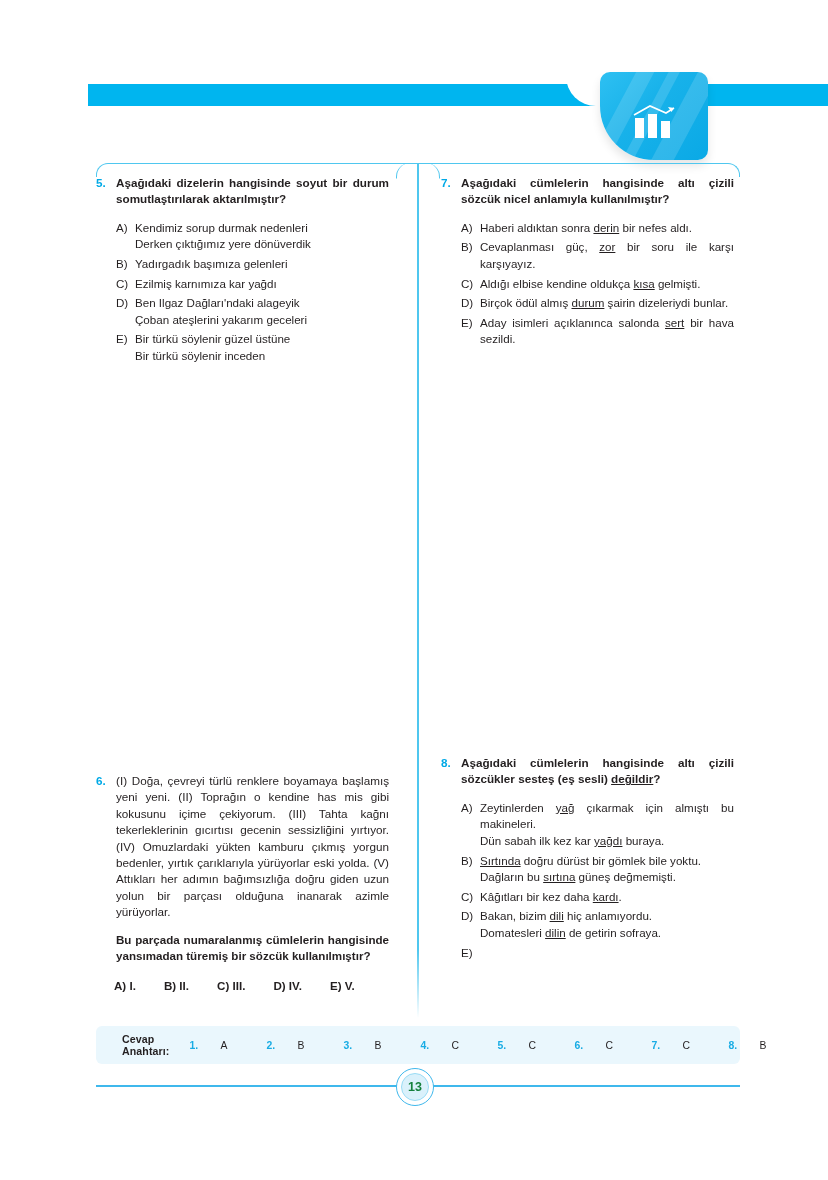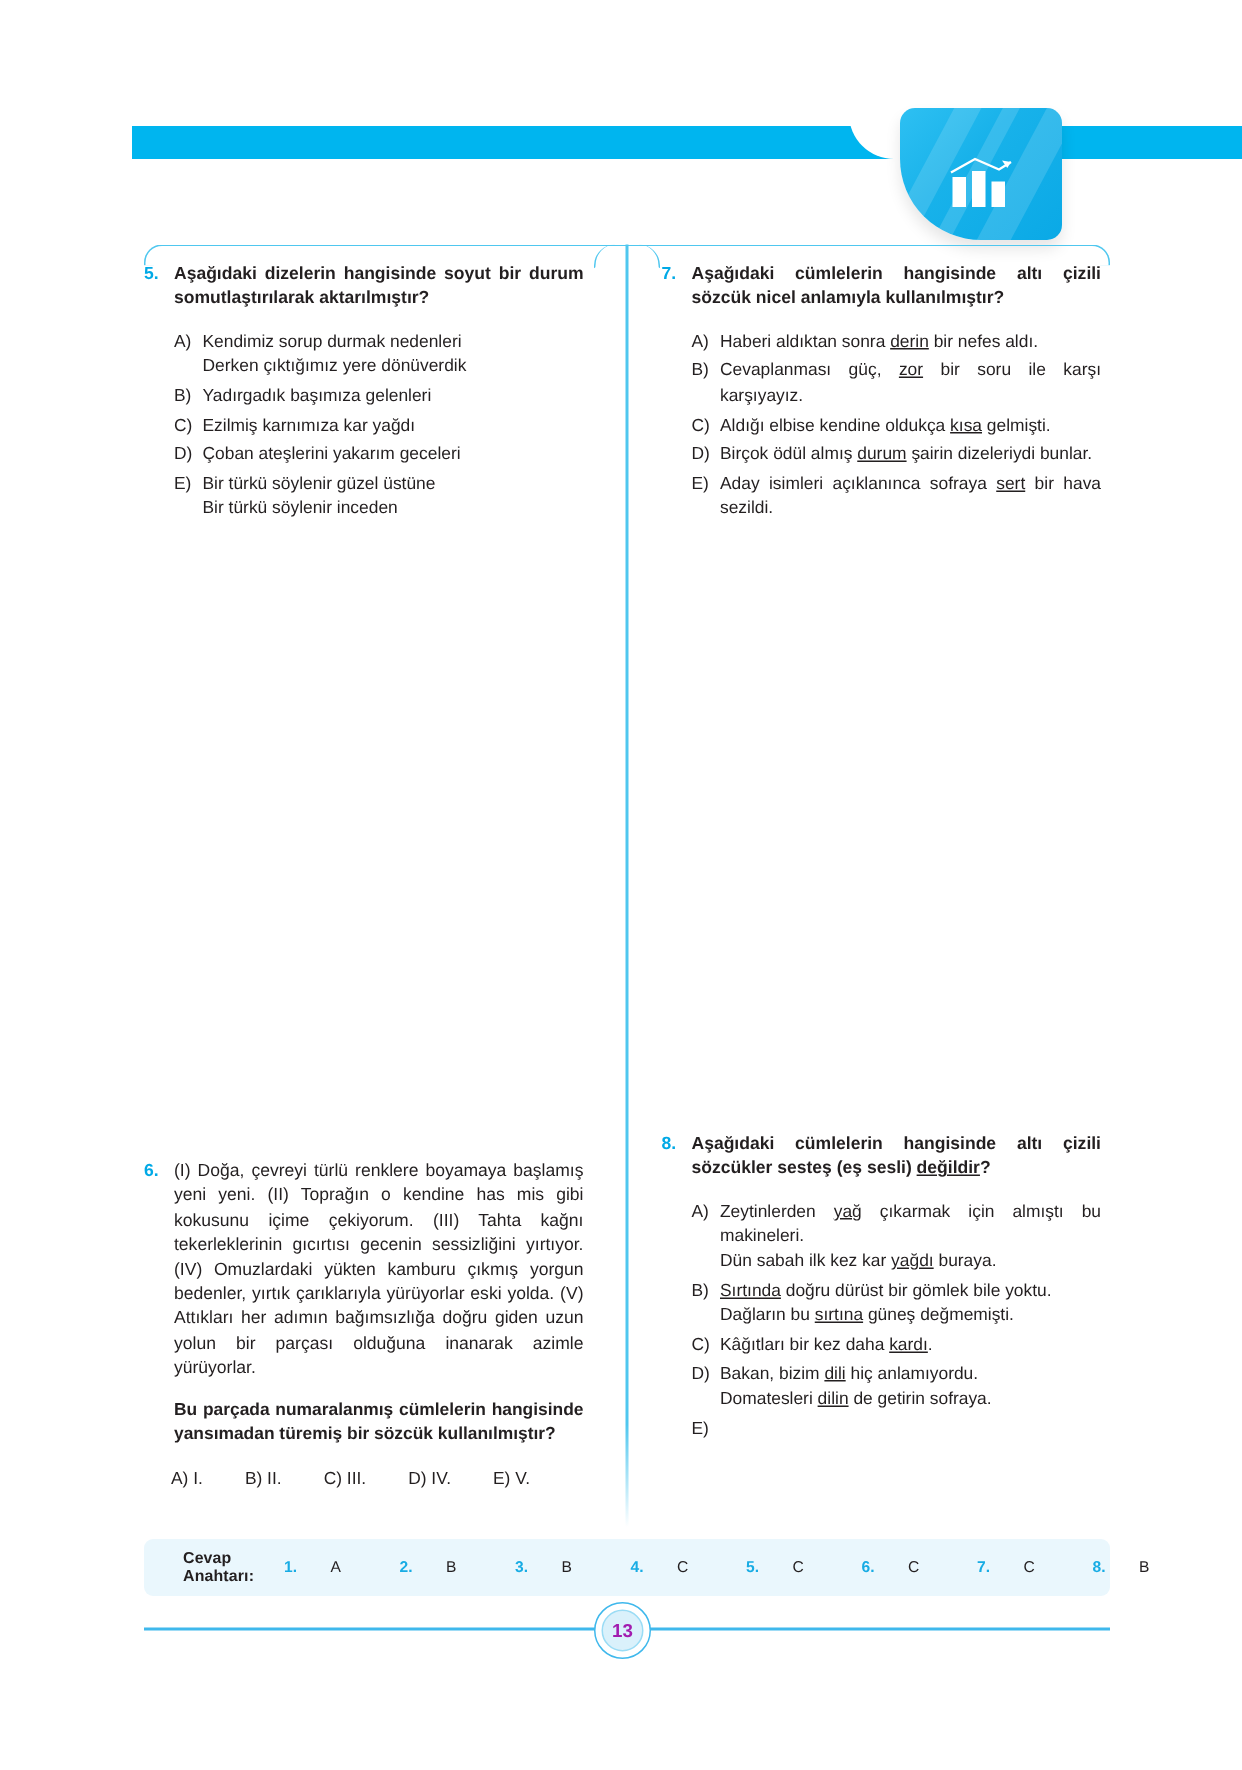--- a/index.html
+++ b/index.html
@@ -147,20 +147,21 @@
   .opt-text { flex: 1 1 auto; text-align: justify; }
   .line { display: block; }
   .u { text-decoration: underline; }
 
   .options-inline {
     margin-top: 13px;
     padding-left: 18px;
     display: flex;
     gap: 28px;
     font-size: 11.6px;
+    font-weight: bold;
   }
 
   
   .answer-bar {
     position: absolute;
     left: 96px;
     top: 1026px;
     width: 644px;
     height: 38px;
     background: #eaf7fd;
@@ -212,21 +213,21 @@
     width: 28px;
     height: 28px;
     border-radius: 50%;
     background: #daf1fb;
     border: 1.4px solid #9adcf5;
     display: flex;
     align-items: center;
     justify-content: center;
     font-size: 12.5px;
     font-weight: bold;
-    color: #a21caf;
+    color: #15803d;
   }
 </style>
 </head>
 <body>
 
 <div class="header-band"></div>
 <div class="tab-notch"></div>
 <div class="header-tab">
   <div class="stripe s1"></div>
   <div class="stripe s2"></div>
@@ -268,20 +269,21 @@
         </div>
         <div class="opt">
           <span class="opt-letter">C)</span>
           <span class="opt-text">
             <span class="line">Ezilmiş karnımıza kar yağdı</span>
           </span>
         </div>
         <div class="opt">
           <span class="opt-letter">D)</span>
           <span class="opt-text">
+            <span class="line">Ben Ilgaz Dağları'ndaki alageyik</span>
             <span class="line">Çoban ateşlerini yakarım geceleri</span>
           </span>
         </div>
         <div class="opt">
           <span class="opt-letter">E)</span>
           <span class="opt-text">
             <span class="line">Bir türkü söylenir güzel üstüne</span>
             <span class="line">Bir türkü söylenir inceden</span>
           </span>
         </div>
@@ -327,21 +329,21 @@
         <div class="opt">
           <span class="opt-letter">C)</span>
           <span class="opt-text"><span>Aldığı elbise kendine oldukça </span><span class="u">kısa</span><span> gelmişti.</span></span>
         </div>
         <div class="opt">
           <span class="opt-letter">D)</span>
           <span class="opt-text"><span>Birçok ödül almış </span><span class="u">durum</span><span> şairin dizeleriydi bunlar.</span></span>
         </div>
         <div class="opt">
           <span class="opt-letter">E)</span>
-          <span class="opt-text"><span>Aday isimleri açıklanınca sofraya </span><span class="u">sert</span><span> bir hava sezildi.</span></span>
+          <span class="opt-text"><span>Aday isimleri açıklanınca salonda </span><span class="u">sert</span><span> bir hava sezildi.</span></span>
         </div>
       </div>
     </div>
   </div>
 
   <div class="col col-right" style="top:592px;">
     <div class="q-block">
       <div class="q-head">
         <span class="q-num">8.</span>
         <span class="q-stem"><span>Aşağıdaki cümlelerin hangisinde altı çizili sözcükler sesteş (eş sesli) </span><span class="u">değildir</span><span>?</span></span>

